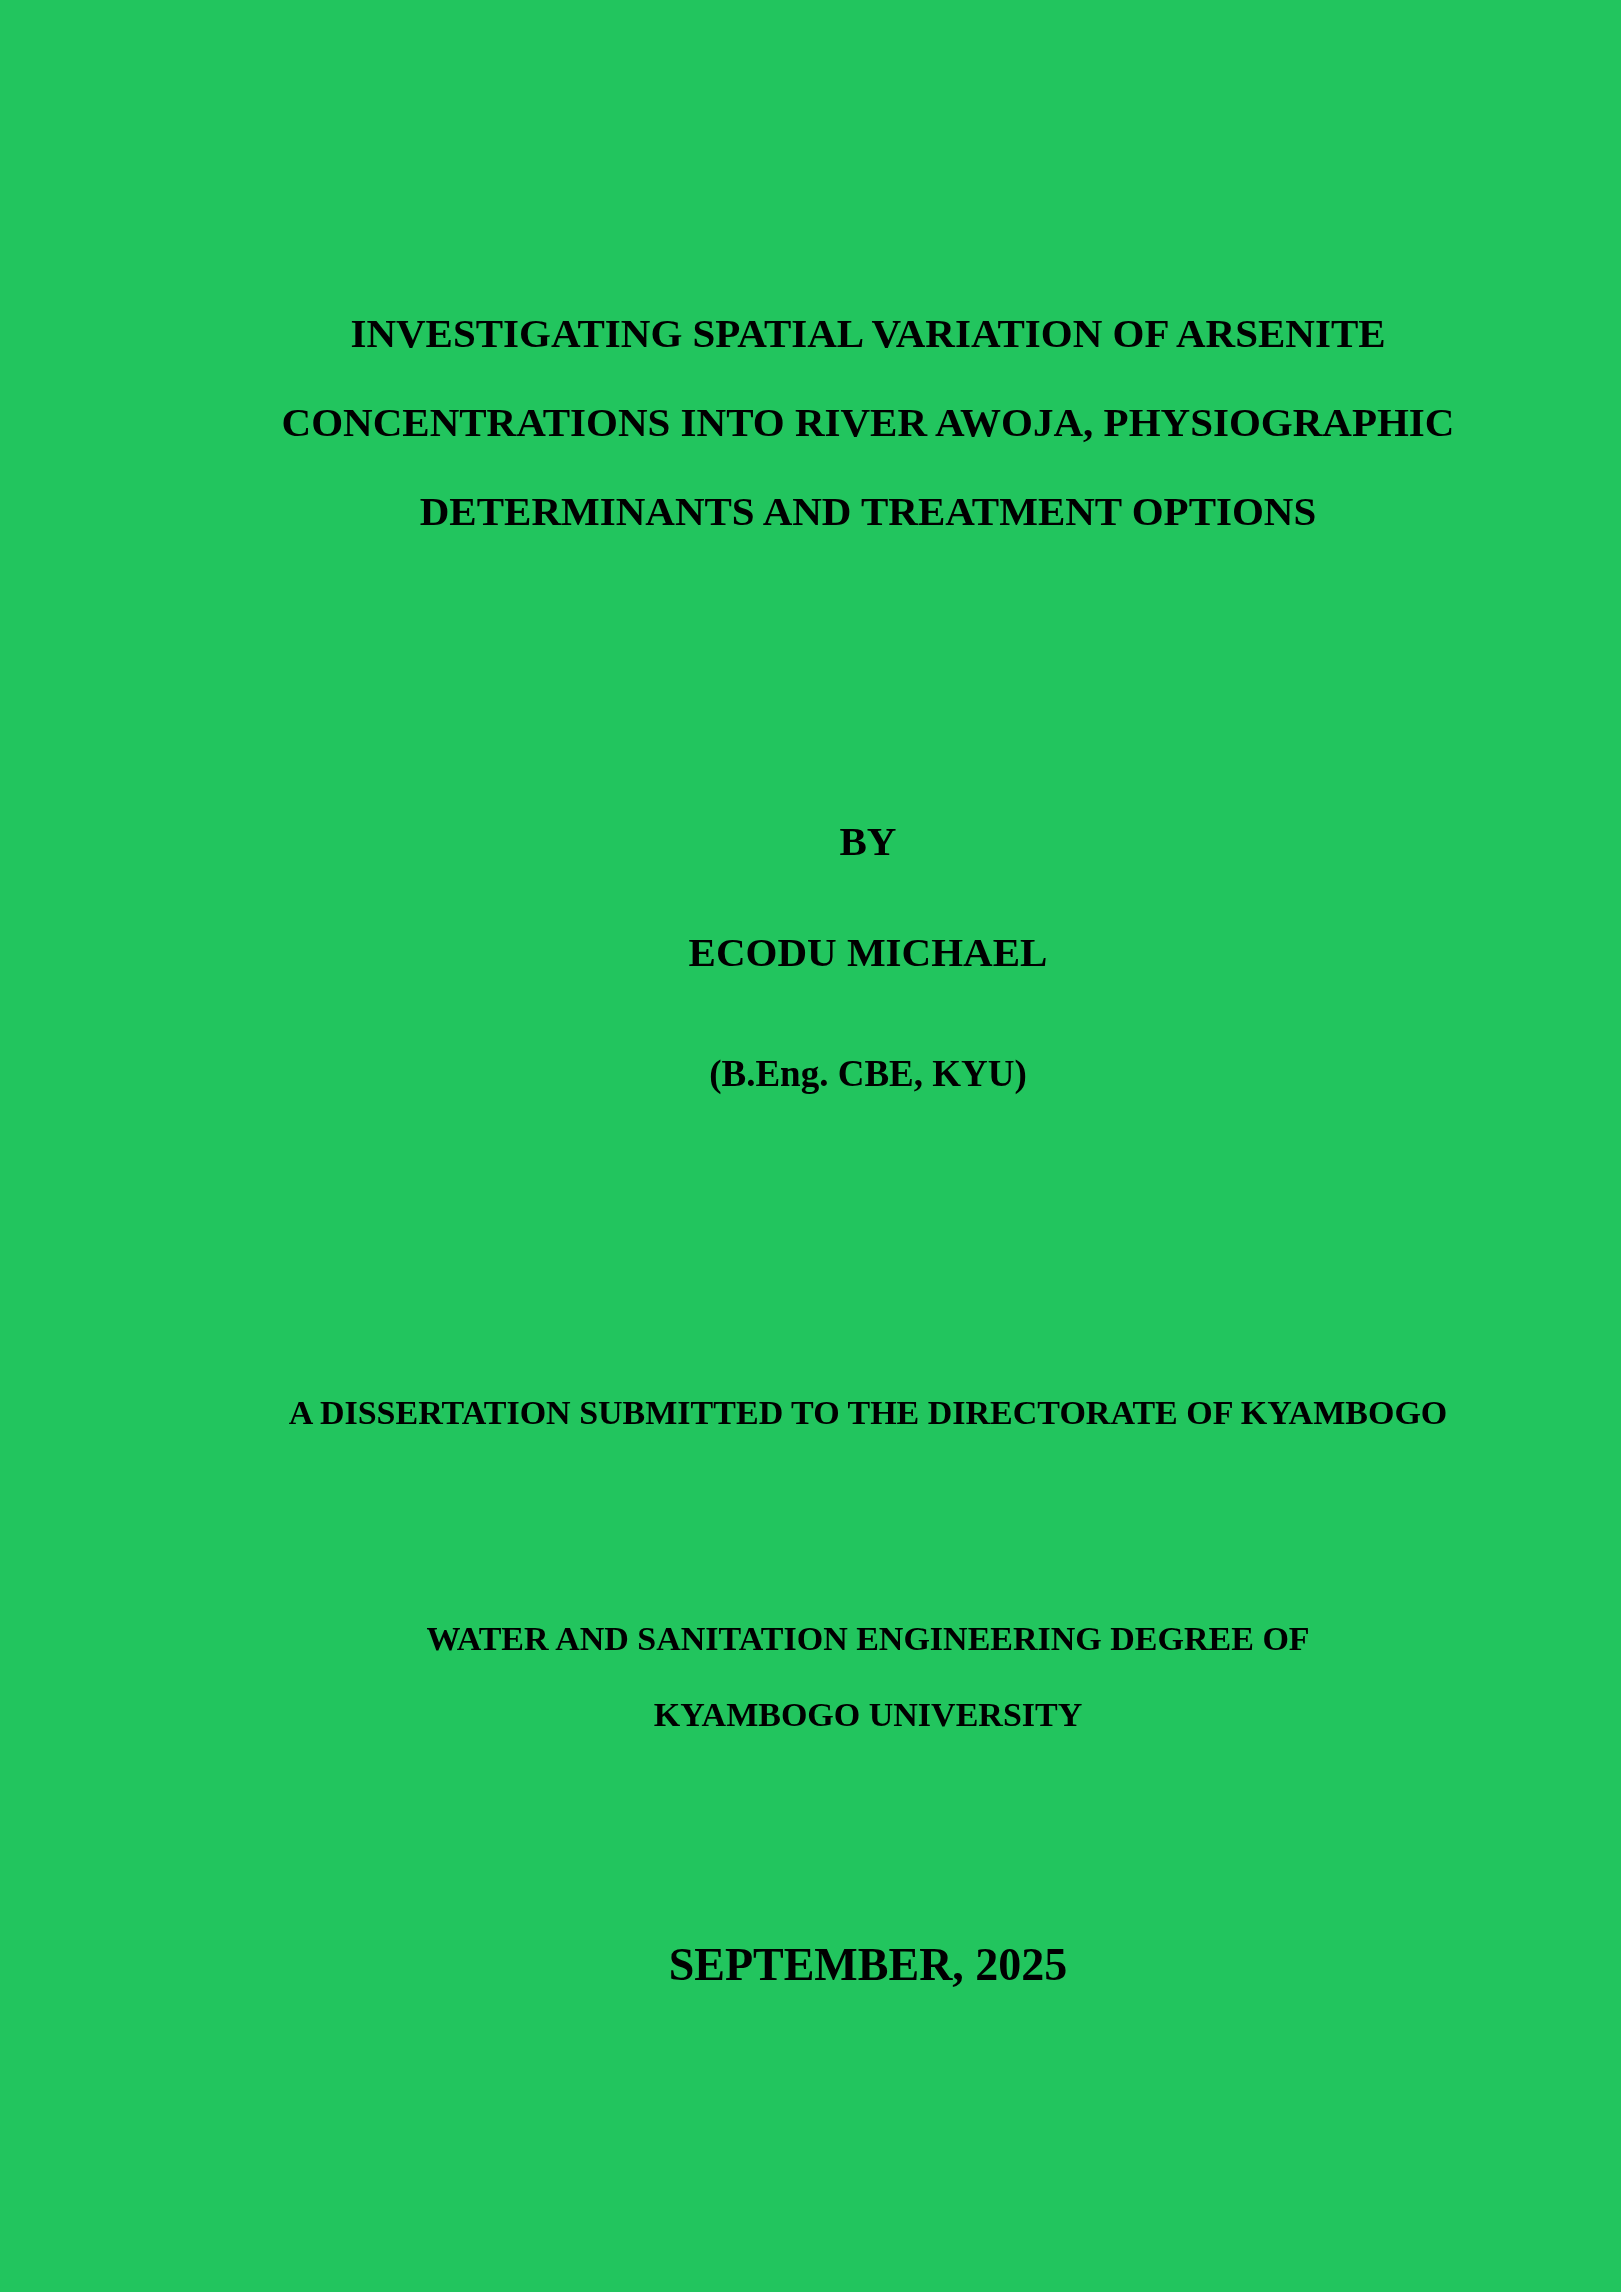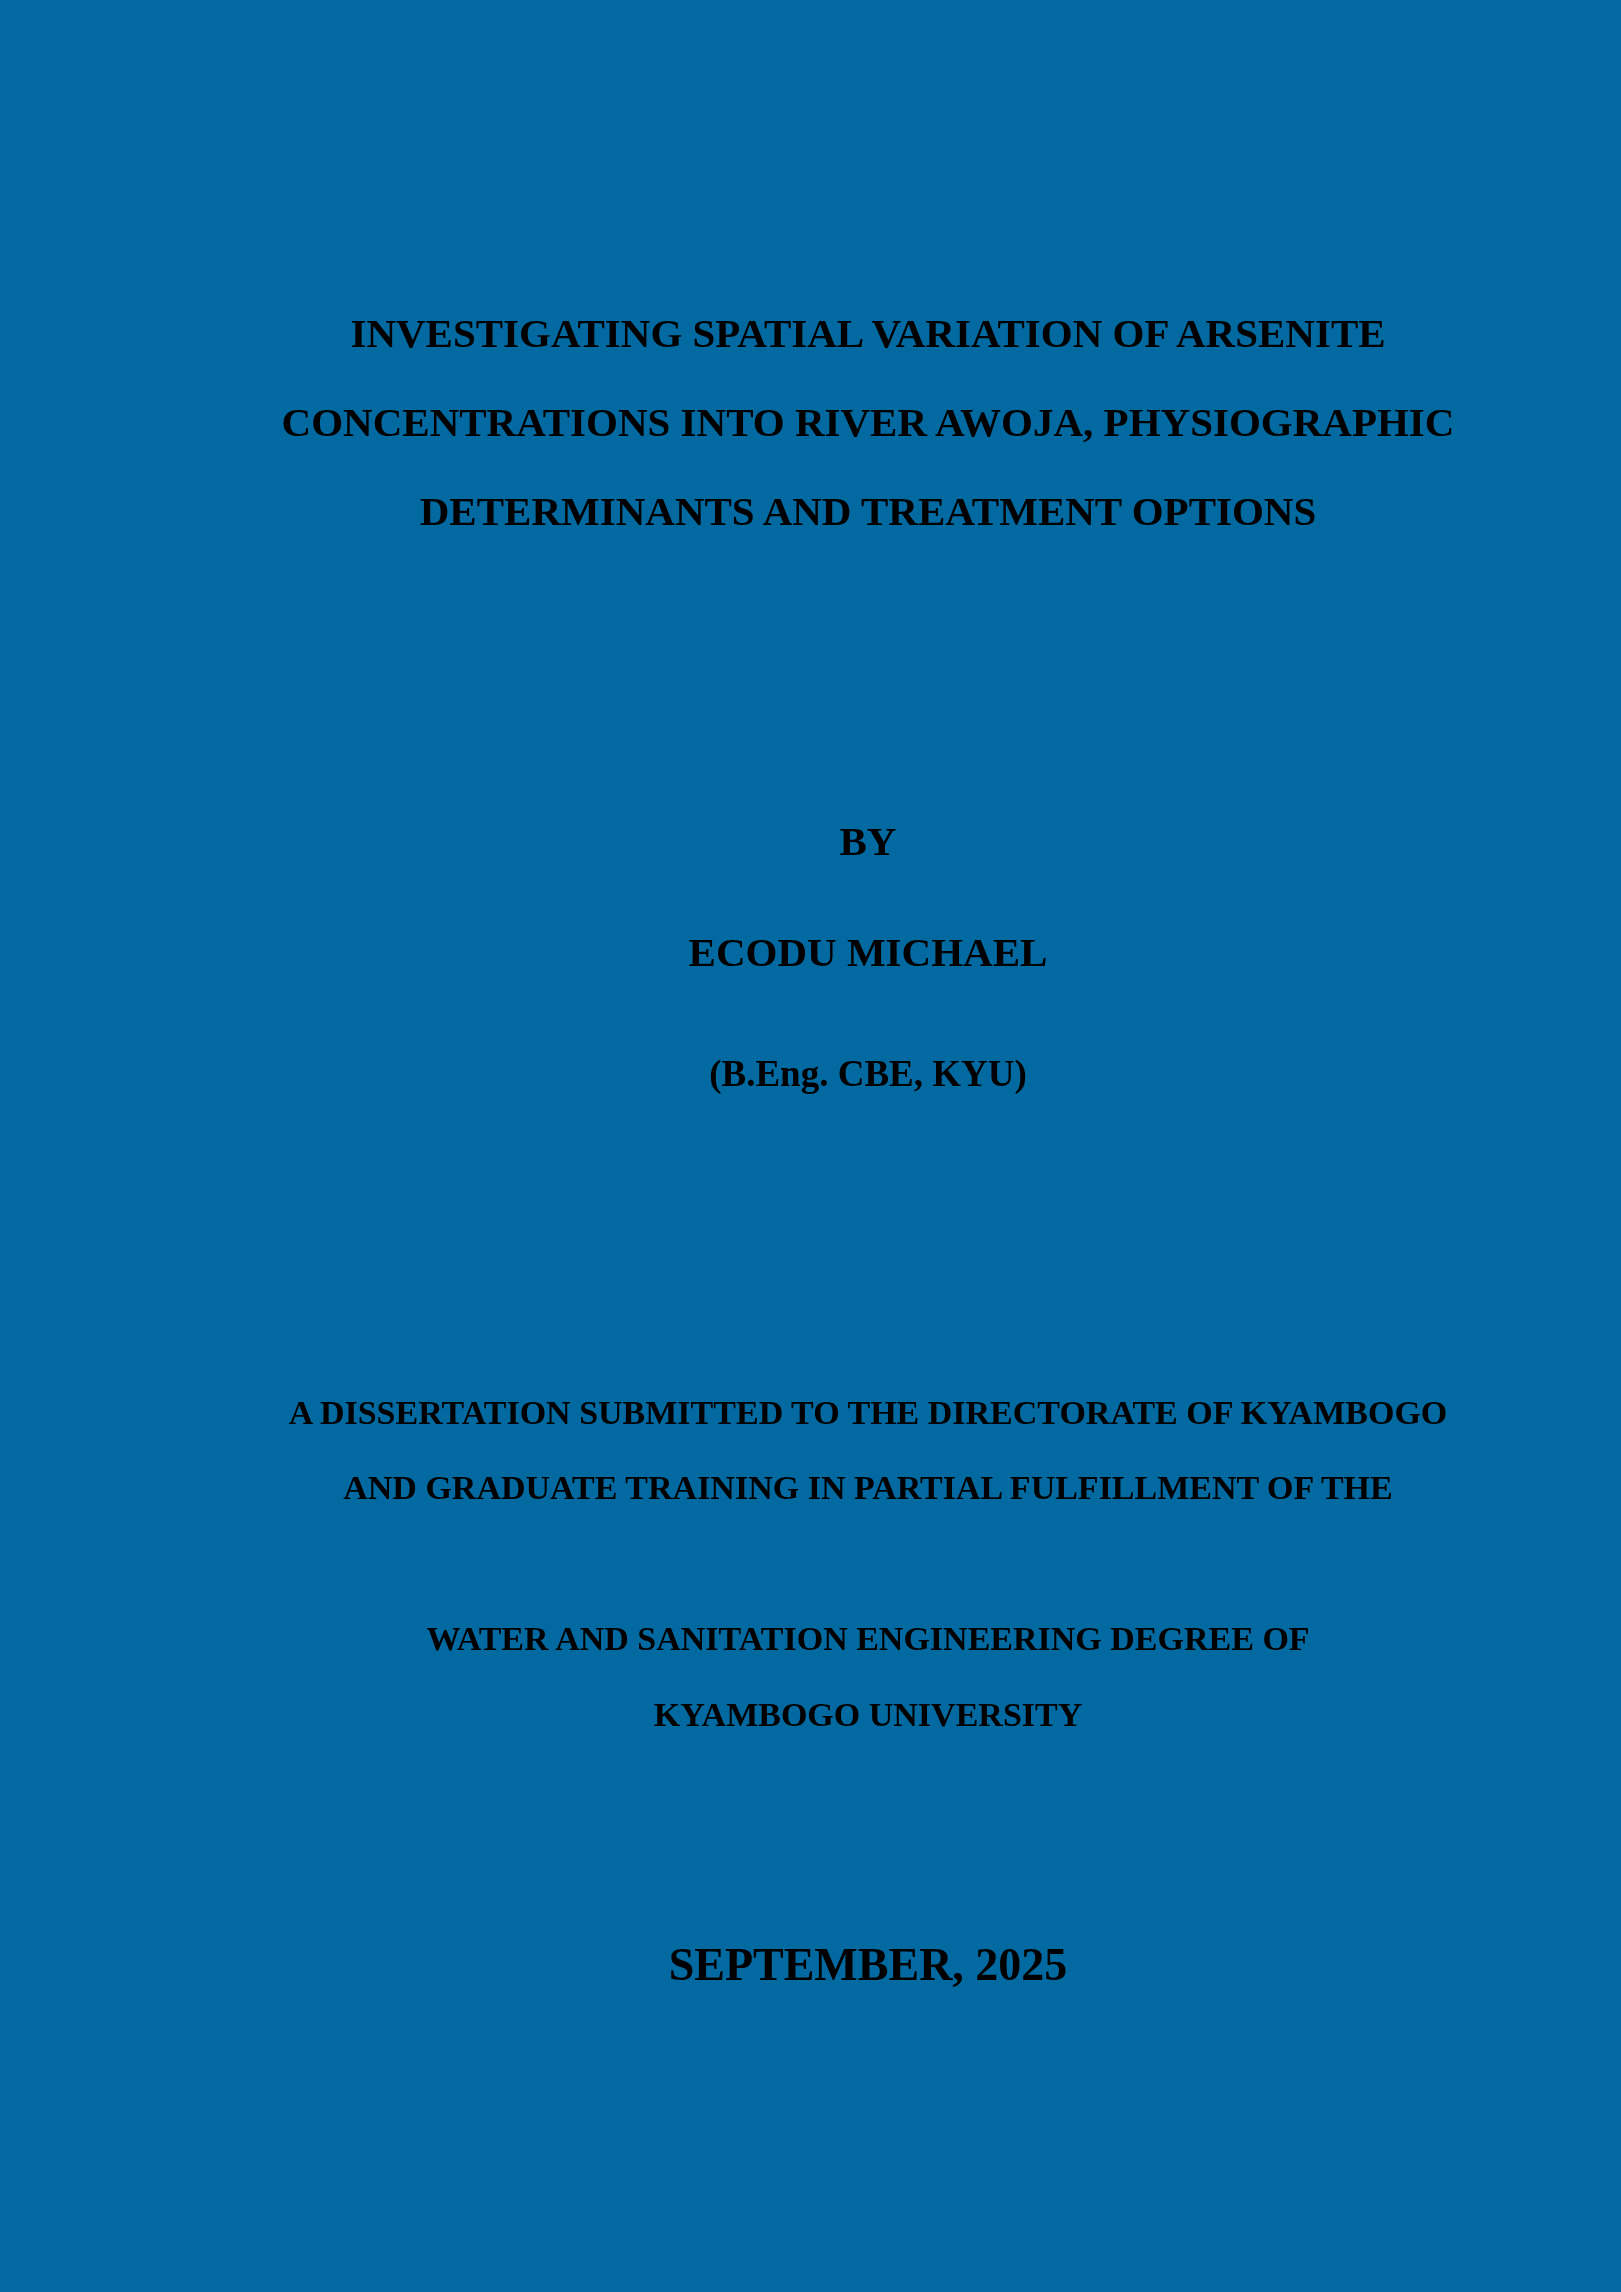--- a/index.html
+++ b/index.html
@@ -4,21 +4,21 @@
 <style>
   html, body {
     margin: 0;
     padding: 0;
     background: #ffffff;
   }
   .page {
     position: relative;
     width: 1621px;
     height: 2293px;
-    background: #0369a1;
+    background: #22c55e;
     overflow: hidden;
     font-family: "Liberation Serif", serif;
     color: #000000;
   }
   .line {
     position: absolute;
     left: 868px;
     transform: translateX(-50%);
     white-space: nowrap;
     font-weight: bold;
@@ -36,20 +36,19 @@
 
   <div class="line t-title" style="top:313px">INVESTIGATING SPATIAL VARIATION OF ARSENITE</div>
   <div class="line t-title" style="top:402px">CONCENTRATIONS INTO RIVER AWOJA, PHYSIOGRAPHIC</div>
   <div class="line t-title" style="top:491px">DETERMINANTS AND TREATMENT OPTIONS</div>
 
   <div class="line t-title" style="top:821px">BY</div>
   <div class="line t-title" style="top:932px">ECODU MICHAEL</div>
   <div class="line t-cred" style="top:1019px">(B.Eng. CBE, KYU)</div>
 
   <div class="line t-body" style="top:1396px">A DISSERTATION SUBMITTED TO THE DIRECTORATE OF KYAMBOGO</div>
-  <div class="line t-body" style="top:1471px">AND GRADUATE TRAINING IN PARTIAL FULFILLMENT OF THE</div>
   <div class="line t-body" style="top:1622px">WATER AND SANITATION ENGINEERING DEGREE OF</div>
   <div class="line t-body" style="top:1698px">KYAMBOGO UNIVERSITY</div>
 
   <div class="line t-date" style="top:1942px">SEPTEMBER, 2025</div>
 
 </div>
 
 
 </body></html>

